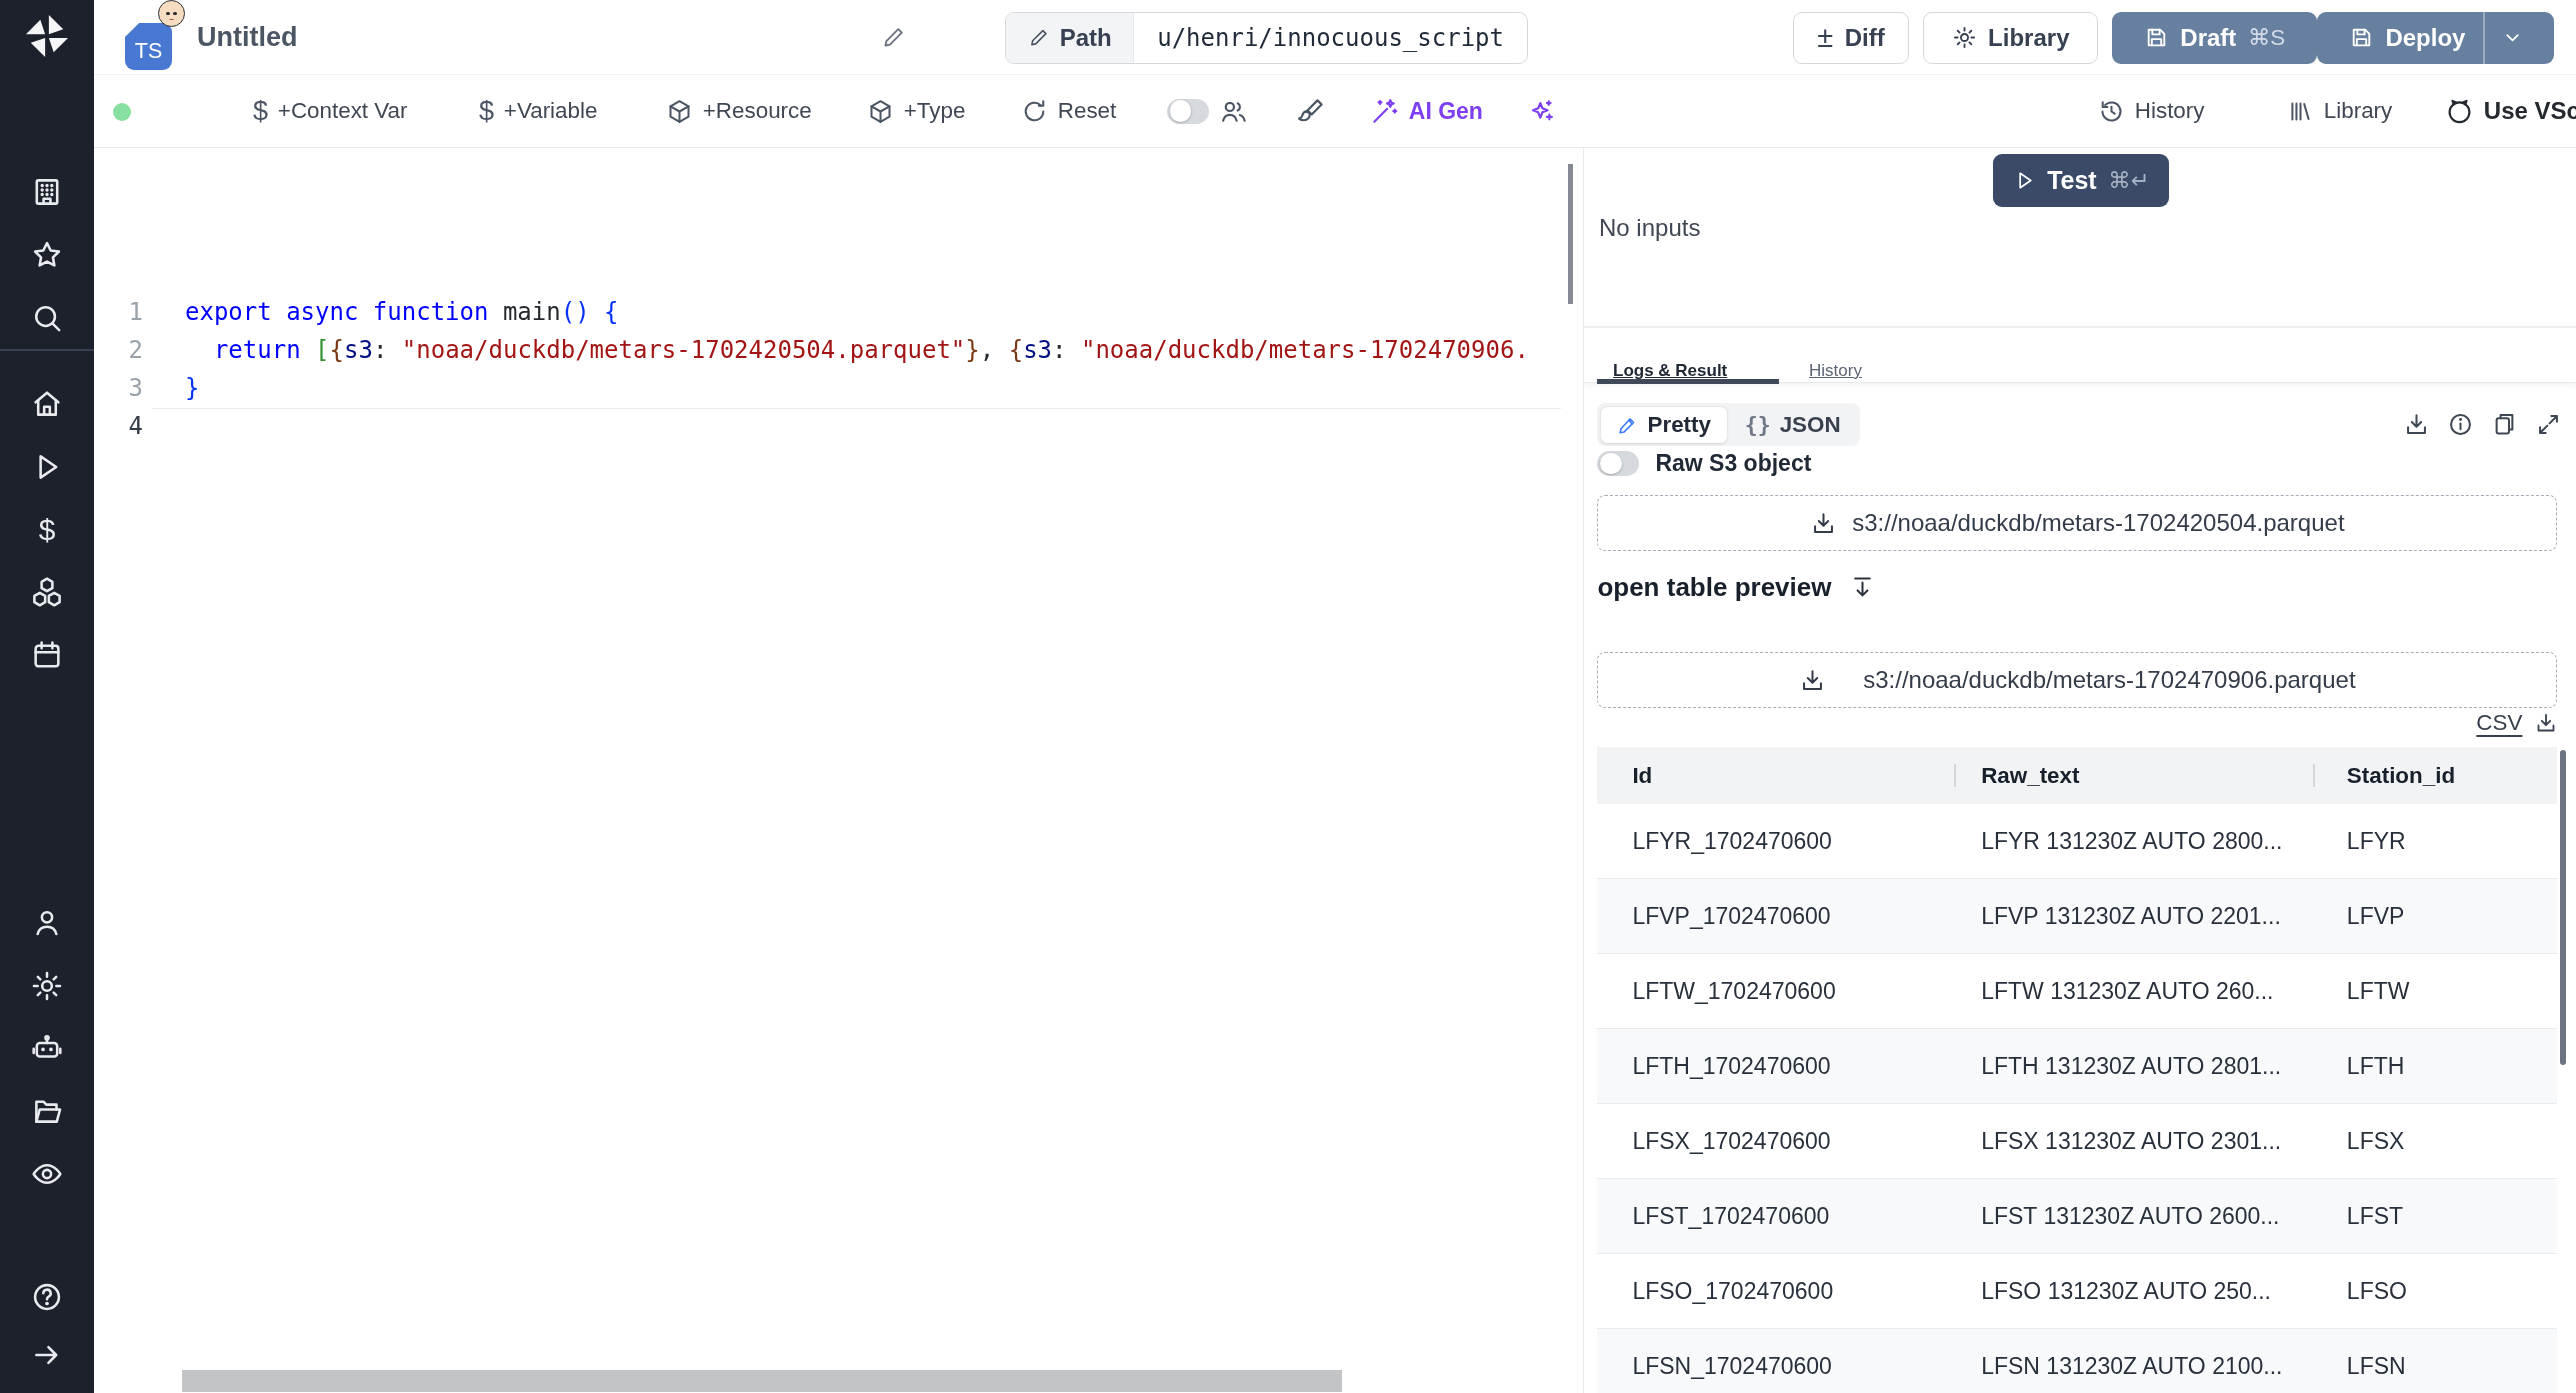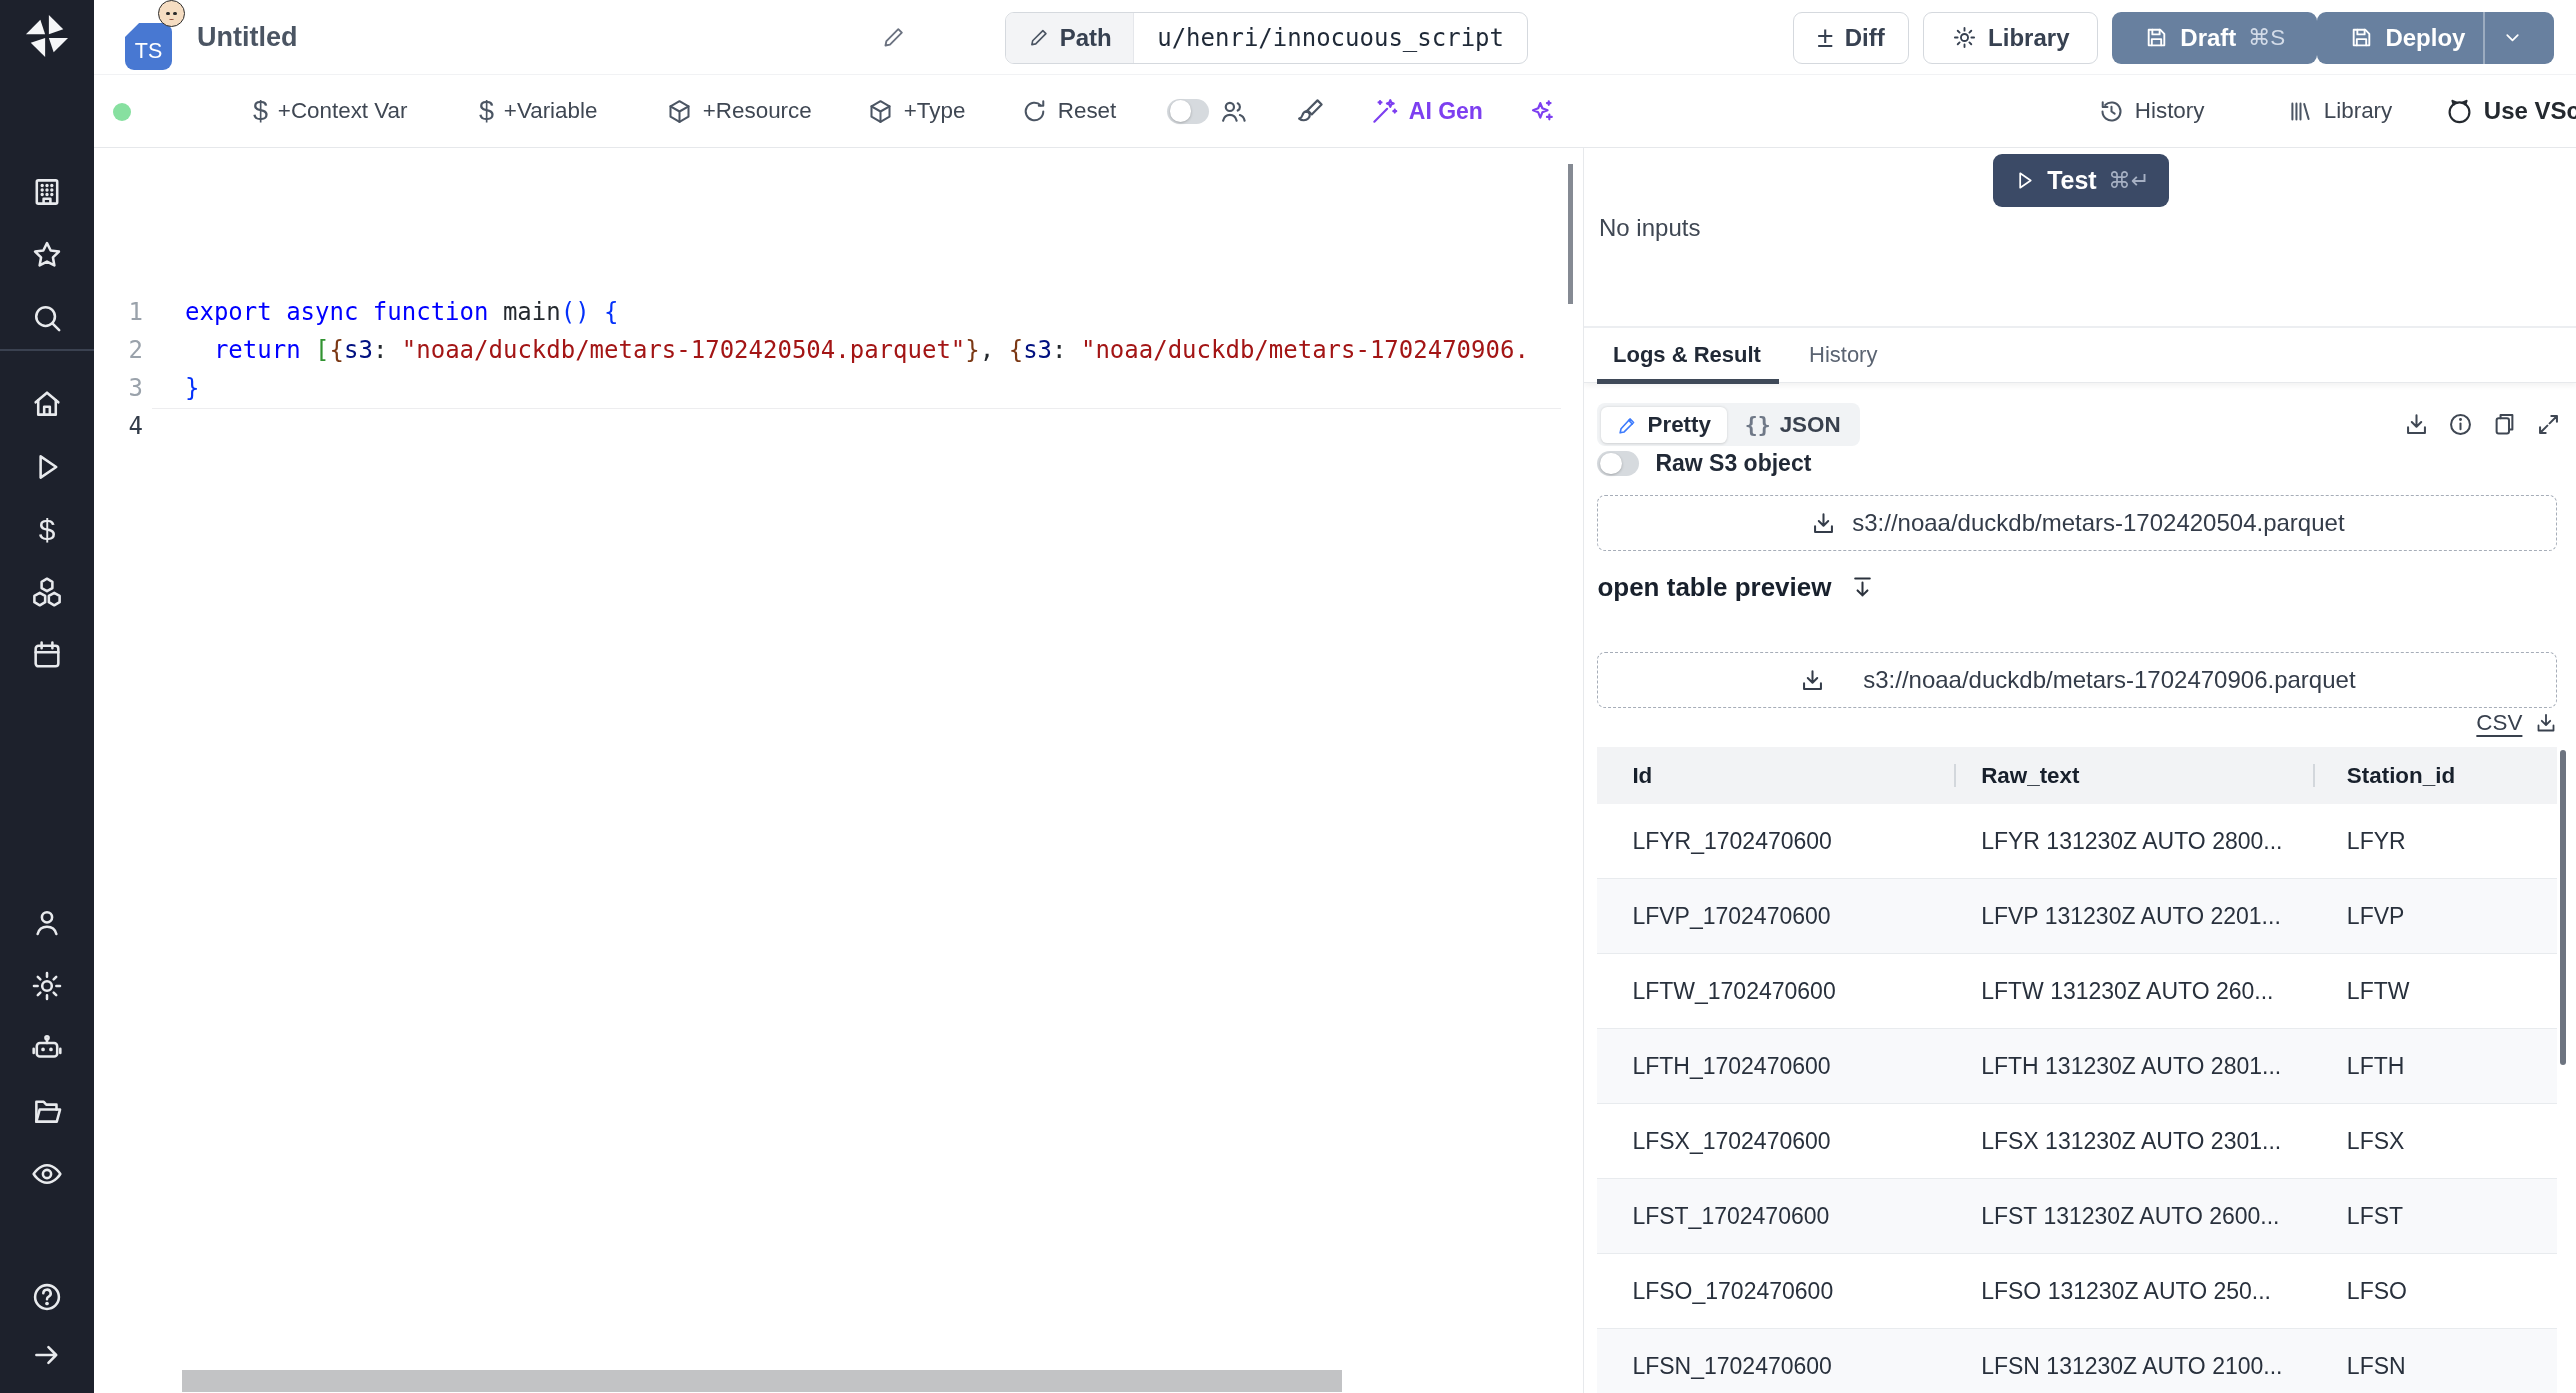--- a/index.html
+++ b/index.html
@@ -64,21 +64,21 @@
 
   
   .rpanel { left:1583px; top:148px; width:993px; height:1245px; background:#fff; border-left:1.8px solid #e7e9ec; overflow:hidden; }
   .test-btn { position:absolute; left:409px; top:6.3px; width:176px; height:53px; background:#3b4a66; border-radius:9px; display:flex; align-items:center; justify-content:center; gap:11.6px; cursor:pointer; }
   .test-btn .ic { width:23px; height:23px; color:#fff; }
   .test-label { color:#fff; font-size:25px; font-weight:700; }
   .test-short { color:#a6b0c3; font-size:22.4px; }
   .no-inputs { position:absolute; left:15px; top:66px; font-size:24px; color:#3f4753; }
   .panel-div { position:absolute; left:0; top:178px; width:993px; height:1.8px; background:#eceef1; }
   .tabs { position:absolute; left:0; top:180px; width:993px; height:55px; border-bottom:1.8px solid #e7e9ec; box-shadow:0 3.6px 5.4px rgba(0,0,0,.05); }
-  .tab { position:absolute; top:0; height:54px; display:flex; align-items:center; font-size:22px; color:#5b6472; cursor:pointer; }
+  .tab { position:absolute; top:16px; height:54px; display:flex; align-items:center; font-size:17px; color:#5b6472; cursor:pointer;text-decoration:underline; }
   .tab.active { color:#212936; font-weight:600; }
   .tab-underline { position:absolute; left:13.4px; top:51px; width:182px; height:4.5px; background:#3f4958; }
 
   .seg { position:absolute; left:13.4px; top:255px; height:43px; background:#f1f3f5; border-radius:8px; display:flex; align-items:center; padding:3.6px; gap:1.8px; }
   .seg-btn { display:flex; align-items:center; gap:9px; height:36px; padding:0 16px; border-radius:6.3px; cursor:pointer; font-size:22.4px; font-weight:600; color:#39414e; }
   .seg-btn.active { background:#fff; box-shadow:0 0.9px 2.7px rgba(0,0,0,.15); color:#212936; }
   .seg-btn .ic { width:21.5px; height:21.5px; color:#3d7bfd; }
   .brace-glyph { font-size:21.5px; color:#6f7887; font-family:"DejaVu Sans Mono",monospace; }
   .res-icons { position:absolute; right:14.3px; top:263px; display:flex; gap:17px; }
   .res-icons .ic { width:27px; height:27px; color:#3f4753; cursor:pointer; }

